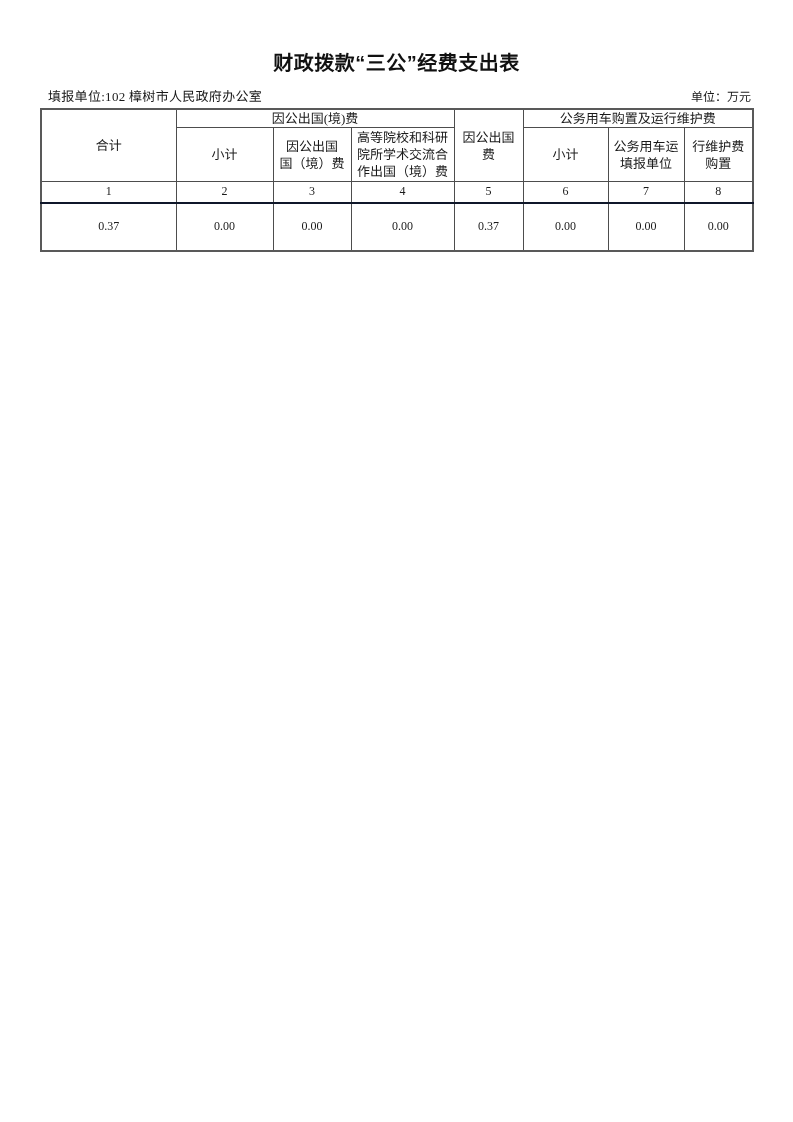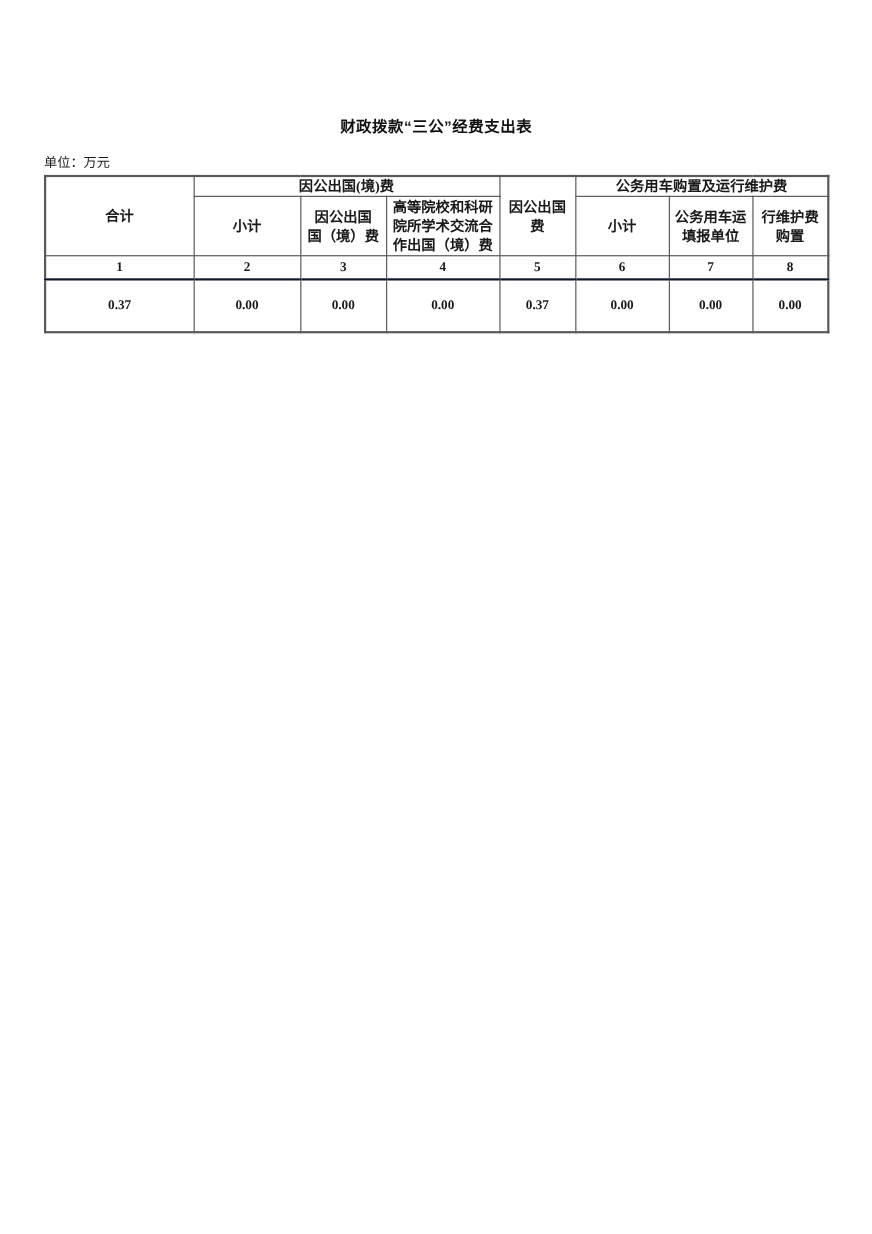--- a/index.html
+++ b/index.html
@@ -16,24 +16,24 @@
     color: #1a1a1a;
     overflow: hidden;
   }
   .sheet {
     position: absolute;
     inset: 0;
     background: #ffffff;
   }
   .doc-title {
     margin: 0;
-    padding-top: 104px;
+    padding-top: 52px;
     text-align: center;
     font-family: "Liberation Sans", sans-serif;
-    font-size: 14px;
+    font-size: 20px;
     font-weight: 700;
     line-height: 22px;
     color: #111111;
     letter-spacing: 0.5px;
   }
   .meta-row {
     width: 712px;
     margin: 12px 0 3px 40px;
     display: flex;
     justify-content: space-between;
@@ -56,21 +56,20 @@
     border: 2px solid #595959;
   }
   table.report td {
     border: 1px solid #4d4d4d;
     text-align: center;
     vertical-align: middle;
     padding: 1px 3px;
     font-size: 13px;
     line-height: 17px;
     overflow: hidden;
-    font-weight: bold;
   }
   tr.hdr-top td { height: 15px; padding: 0 2px; }
   tr.hdr-sub td { height: 50px; }
   tr.col-nums td {
     height: 21px;
     font-size: 12px;
     padding: 0;
   }
   tr.data-row td {
     height: 48px;
@@ -80,20 +79,21 @@
   .pre { white-space: pre-line; }
 </style>
 </head>
 <body>
 
 <div class="sheet">
 
   <h1 class="doc-title">财政拨款“三公”经费支出表</h1>
 
   <div class="meta-row">
+    <span class="meta-left">填报单位:102 樟树市人民政府办公室</span>
     <span class="meta-right">单位：万元</span>
   </div>
 
   <table class="report">
     <colgroup>
       <col style="width:135px">
       <col style="width:97px">
       <col style="width:78px">
       <col style="width:103px">
       <col style="width:69px">

